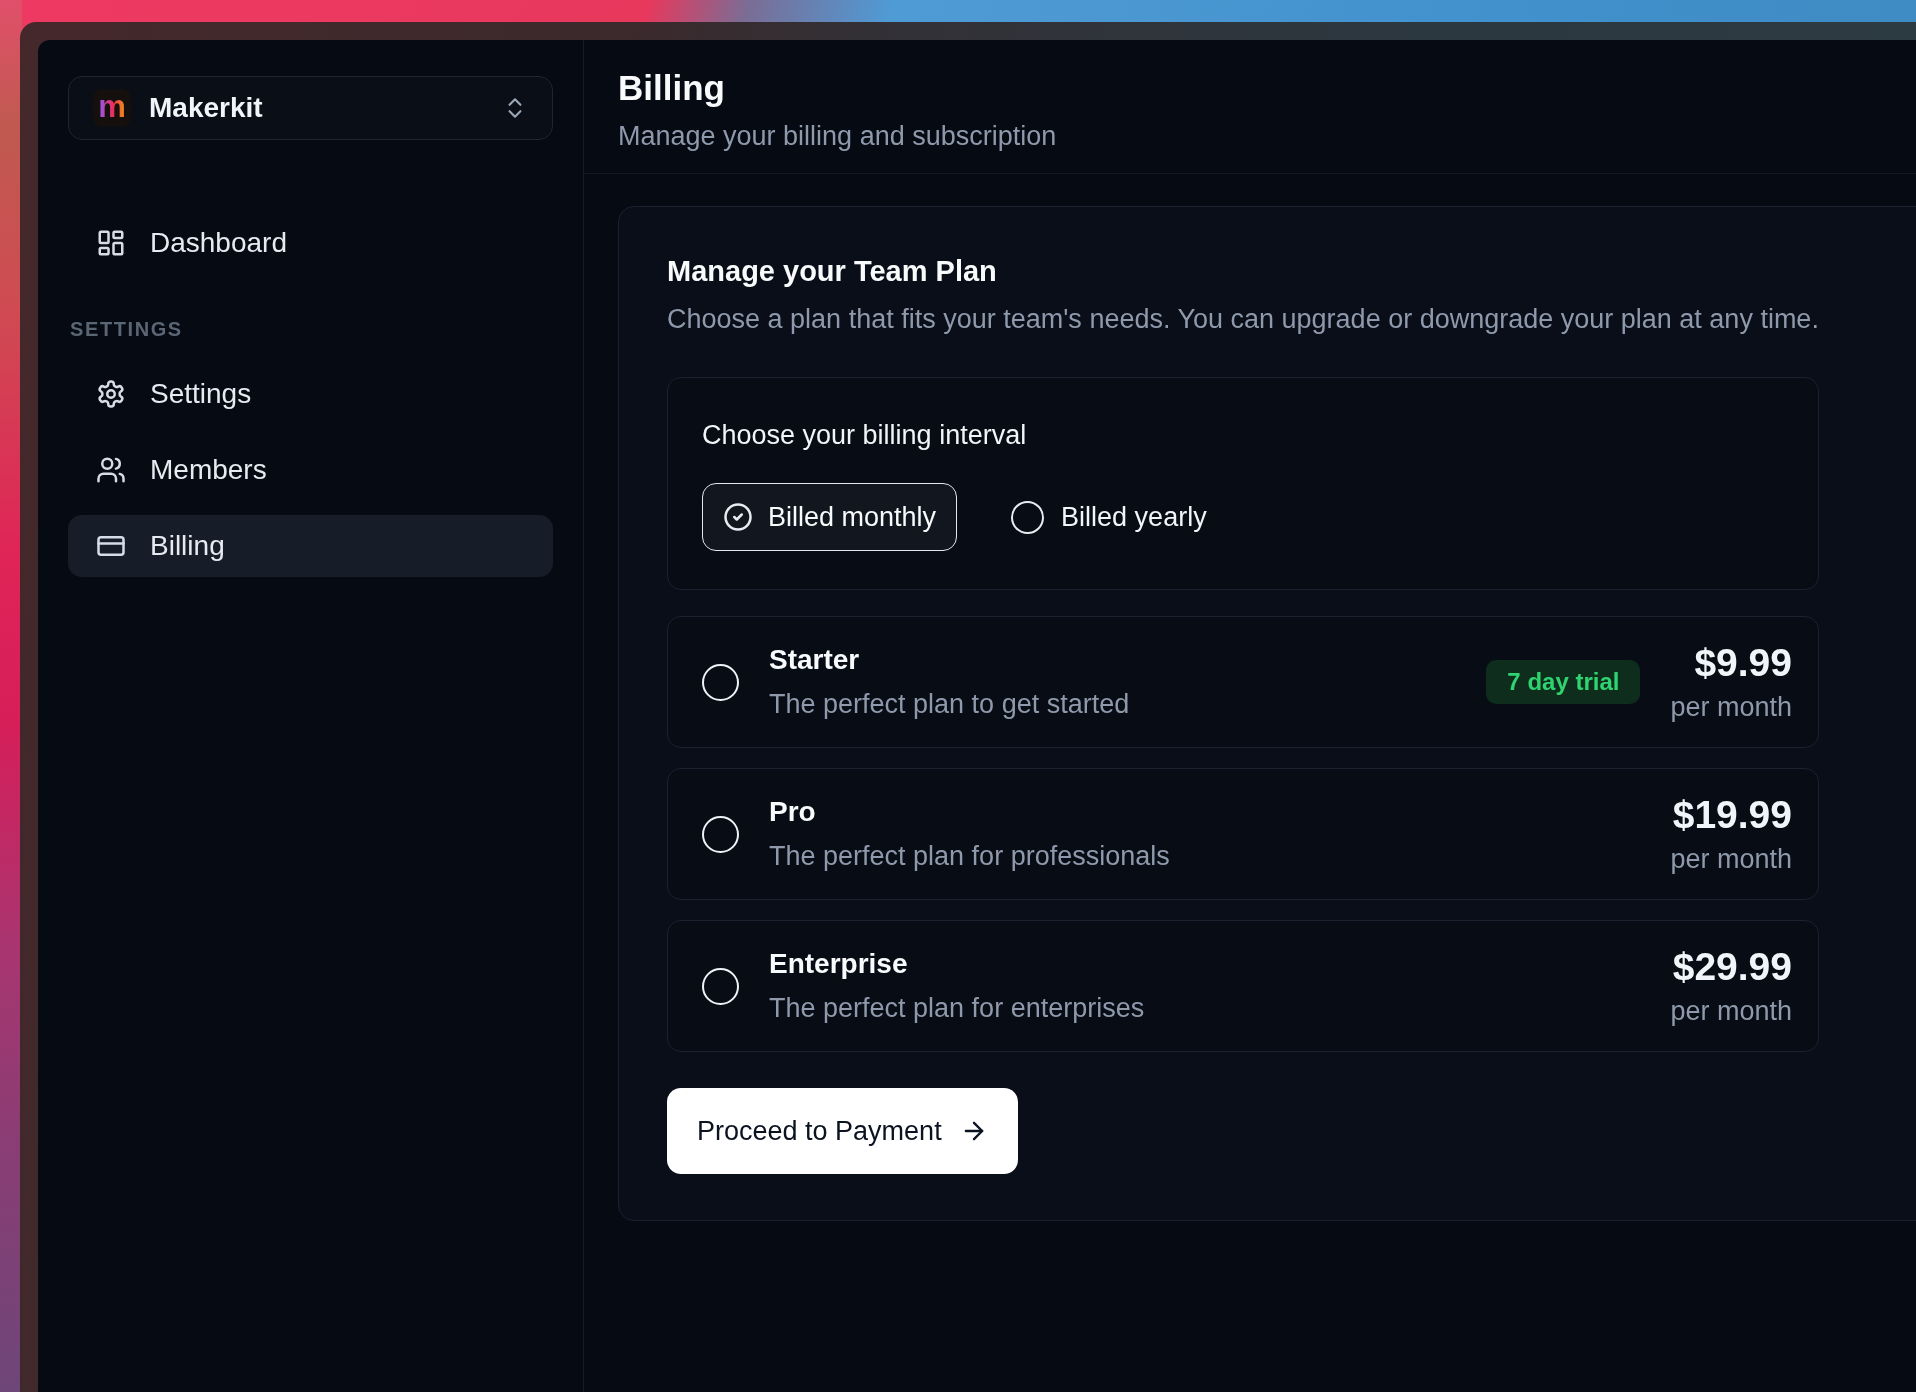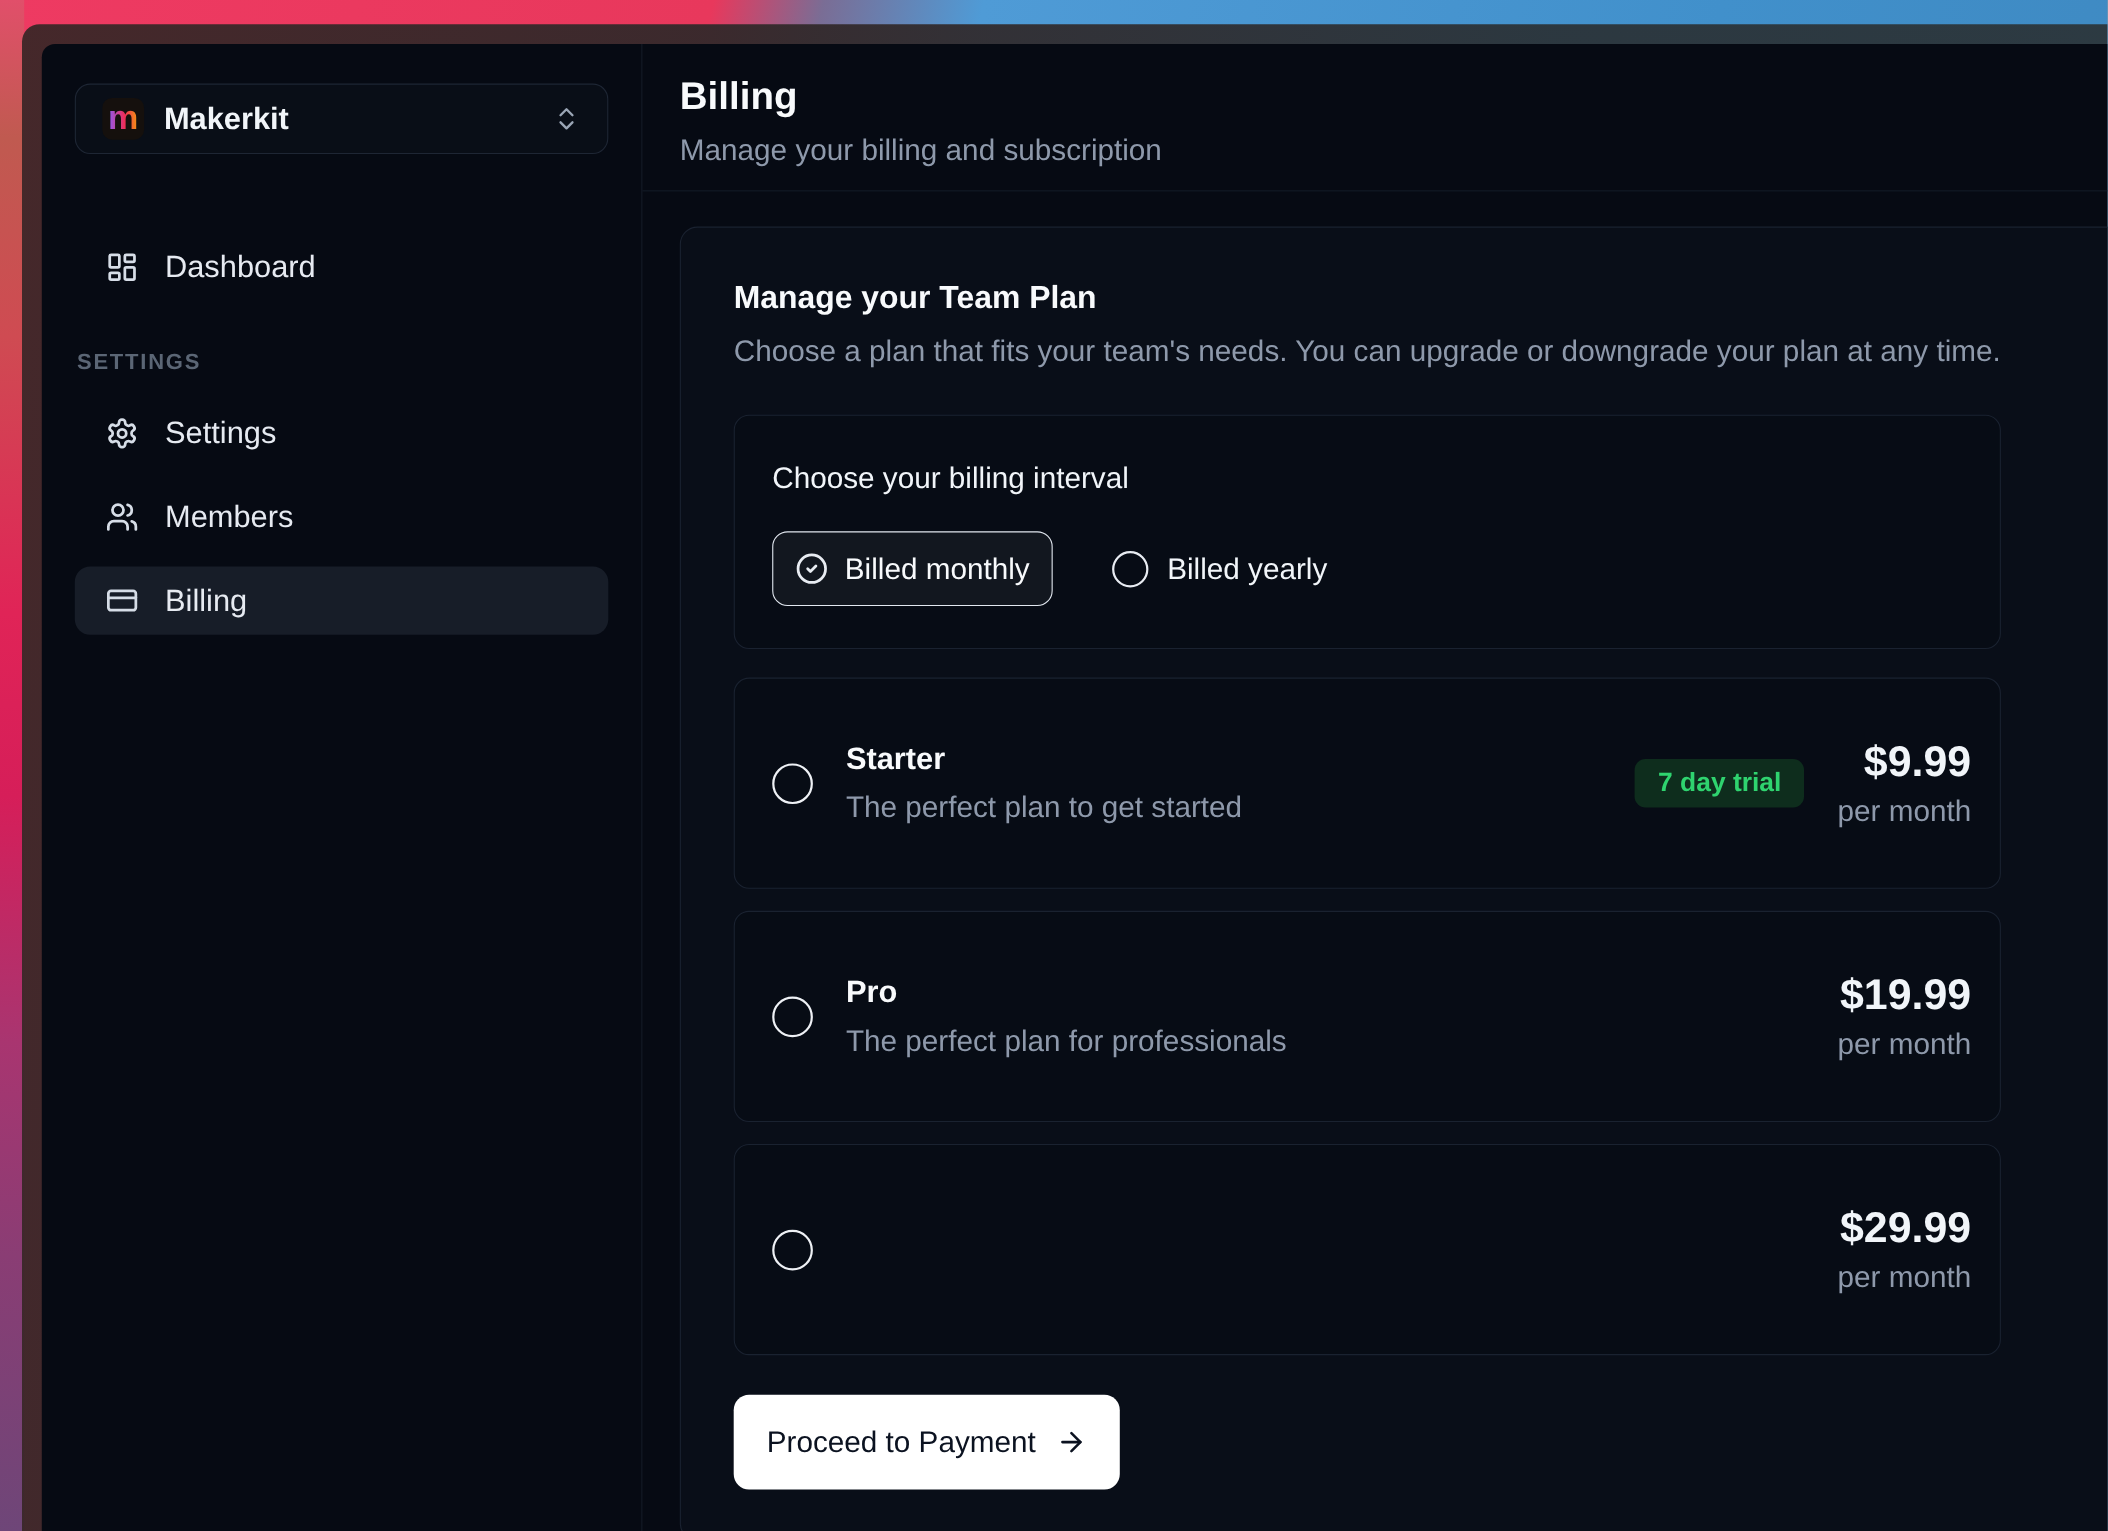--- a/index.html
+++ b/index.html
@@ -123,21 +123,21 @@
   }
   .radio-circle {
     width: 33px; height: 33px; border-radius: 50%;
     border: 2.5px solid #e8ecf2; flex: 0 0 auto;
   }
   .check-icon { display: flex; color: #e8ecf2; }
 
   .plans-label { margin-top: 44px; font-size: 27px; font-weight: 500; color: #f1f5f9; }
   .plan-rows { margin-top: 26px; display: flex; flex-direction: column; gap: 20px; }
   .plan-row {
-    width: 1152px; height: 192px;
+    width: 1152px; height: 132px;
     border: 1px solid #1a2230; border-radius: 14px;
     background: #070c15;
     display: flex; align-items: center;
     padding: 0 26px 0 34px;
     cursor: pointer;
   }
   .plan-radio {
     width: 37px; height: 37px; border-radius: 50%;
     border: 2.5px solid #eef1f5; flex: 0 0 auto;
     margin-right: 30px;
@@ -299,20 +299,24 @@
             <div class="plan-right">
               <div class="price-block">
                 <div class="plan-price">$19.99</div>
                 <div class="plan-period">per month</div>
               </div>
             </div>
           </div>
 
           <div class="plan-row">
             <span class="plan-radio"></span>
+            <div>
+              <div class="plan-name">Enterprise</div>
+              <div class="plan-desc">The perfect plan for enterprises</div>
+            </div>
             <div class="plan-right">
               <div class="price-block">
                 <div class="plan-price">$29.99</div>
                 <div class="plan-period">per month</div>
               </div>
             </div>
           </div>
 
         </div>
 

